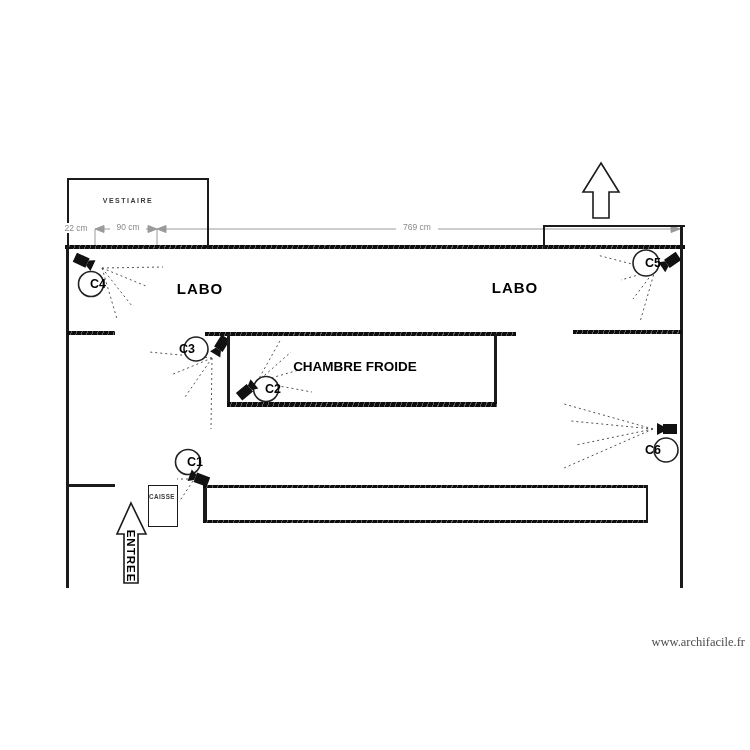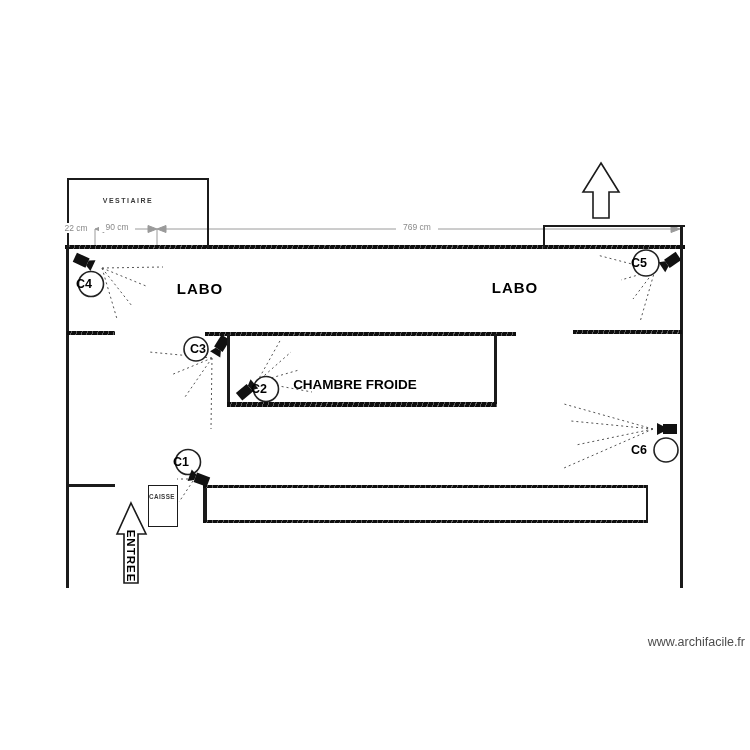--- a/index.html
+++ b/index.html
@@ -11,24 +11,24 @@
   .wall.hatch{background:repeating-linear-gradient(110deg,#0e0e0e 0 4px,#5f5f5f 4px 5px);}
   .box{position:absolute;z-index:2;background:transparent;}
   .title{font-weight:bold;font-size:17px;letter-spacing:.5px;text-align:center;}
   .room{font-weight:bold;text-align:center;}
   .labo{font-size:15px;letter-spacing:1px;text-align:center;}
   .cf{font-size:13.5px;}
   .vitrine-label{font-size:14.5px;letter-spacing:.5px;}
   .small-room{font-size:7px;letter-spacing:1.5px;color:#3a3a3a;text-align:center;font-weight:bold;}
   .caisse-label{font-size:6.3px;letter-spacing:.4px;color:#3a3a3a;text-align:center;font-weight:bold;}
   .dim{font-size:8.5px;color:#8a8a8a;text-align:center;background:#fff;z-index:3;}
-  .cam-label{font-weight:bold;font-size:12.5px;text-align:left;z-index:4;}
+  .cam-label{font-weight:bold;font-size:12.5px;text-align:right;z-index:4;}
   .entree-label{font-weight:bold;font-size:11.5px;letter-spacing:1px;text-align:center;
       transform:rotate(90deg);transform-origin:center;z-index:4;}
-  .watermark{font-size:12.5px;color:#4d4d4d;text-align:right;z-index:3;}
+  .watermark{font-size:12.5px;color:#4d4d4d;text-align:right;z-index:3;font-family:Liberation Serif, serif;}
 </style>
 </head>
 <body>
 
 <div class="plan">
 
   <svg class="layer" width="750" height="750" viewBox="0 0 750 750">
 
     <g stroke="#9a9a9a" stroke-width="1" fill="#9a9a9a">
       <line x1="104" y1="229" x2="148" y2="229"></line>
@@ -143,32 +143,32 @@
 
   <div class="wall" style="left:203px;top:485px;width:4px;height:38px;"></div>
   <div class="wall hatch" style="left:203px;top:485px;width:445px;height:3px;"></div>
   <div class="wall hatch" style="left:203px;top:520px;width:445px;height:3px;"></div>
   <div class="wall" style="left:646px;top:485px;width:2px;height:38px;"></div>
 
 
   <div class="txt small-room" style="left:88px;top:197px;width:80px;">VESTIAIRE</div>
 
   <div class="txt dim" style="left:58px;top:223px;width:36px;">22 cm</div>
-  <div class="txt dim" style="left:99px;top:222px;width:36px;">90 cm</div>
+  <div class="txt dim" style="left:110px;top:222px;width:36px;">90 cm</div>
   <div class="txt dim" style="left:396px;top:222px;width:42px;">769 cm</div>
 
   <div class="txt room labo" style="left:160px;top:280px;width:80px;">LABO</div>
   <div class="txt room labo" style="left:475px;top:279px;width:80px;">LABO</div>
-  <div class="txt room cf" style="left:284px;top:377px;width:142px;">CHAMBRE FROIDE</div>
+  <div class="txt room cf" style="left:284px;top:359px;width:142px;">CHAMBRE FROIDE</div>
   <div class="txt caisse-label" style="left:147px;top:493px;width:30px;">CAISSE</div>
 
   <div class="txt entree-label" style="left:91px;top:550px;width:80px;">ENTREE</div>
 
   <div class="txt cam-label" style="left:173px;top:455px;width:30px;">C1</div>
   <div class="txt cam-label" style="left:251px;top:382px;width:30px;">C2</div>
-  <div class="txt cam-label" style="left:190px;top:342px;width:30px;">C3</div>
+  <div class="txt cam-label" style="left:165px;top:342px;width:30px;">C3</div>
   <div class="txt cam-label" style="left:76px;top:277px;width:30px;">C4</div>
   <div class="txt cam-label" style="left:631px;top:256px;width:30px;">C5</div>
   <div class="txt cam-label" style="left:631px;top:443px;width:30px;">C6</div>
 
   <div class="txt watermark" style="left:598px;top:635px;width:147px;">www.archifacile.fr</div>
 
 </div>
 
 </body></html>

